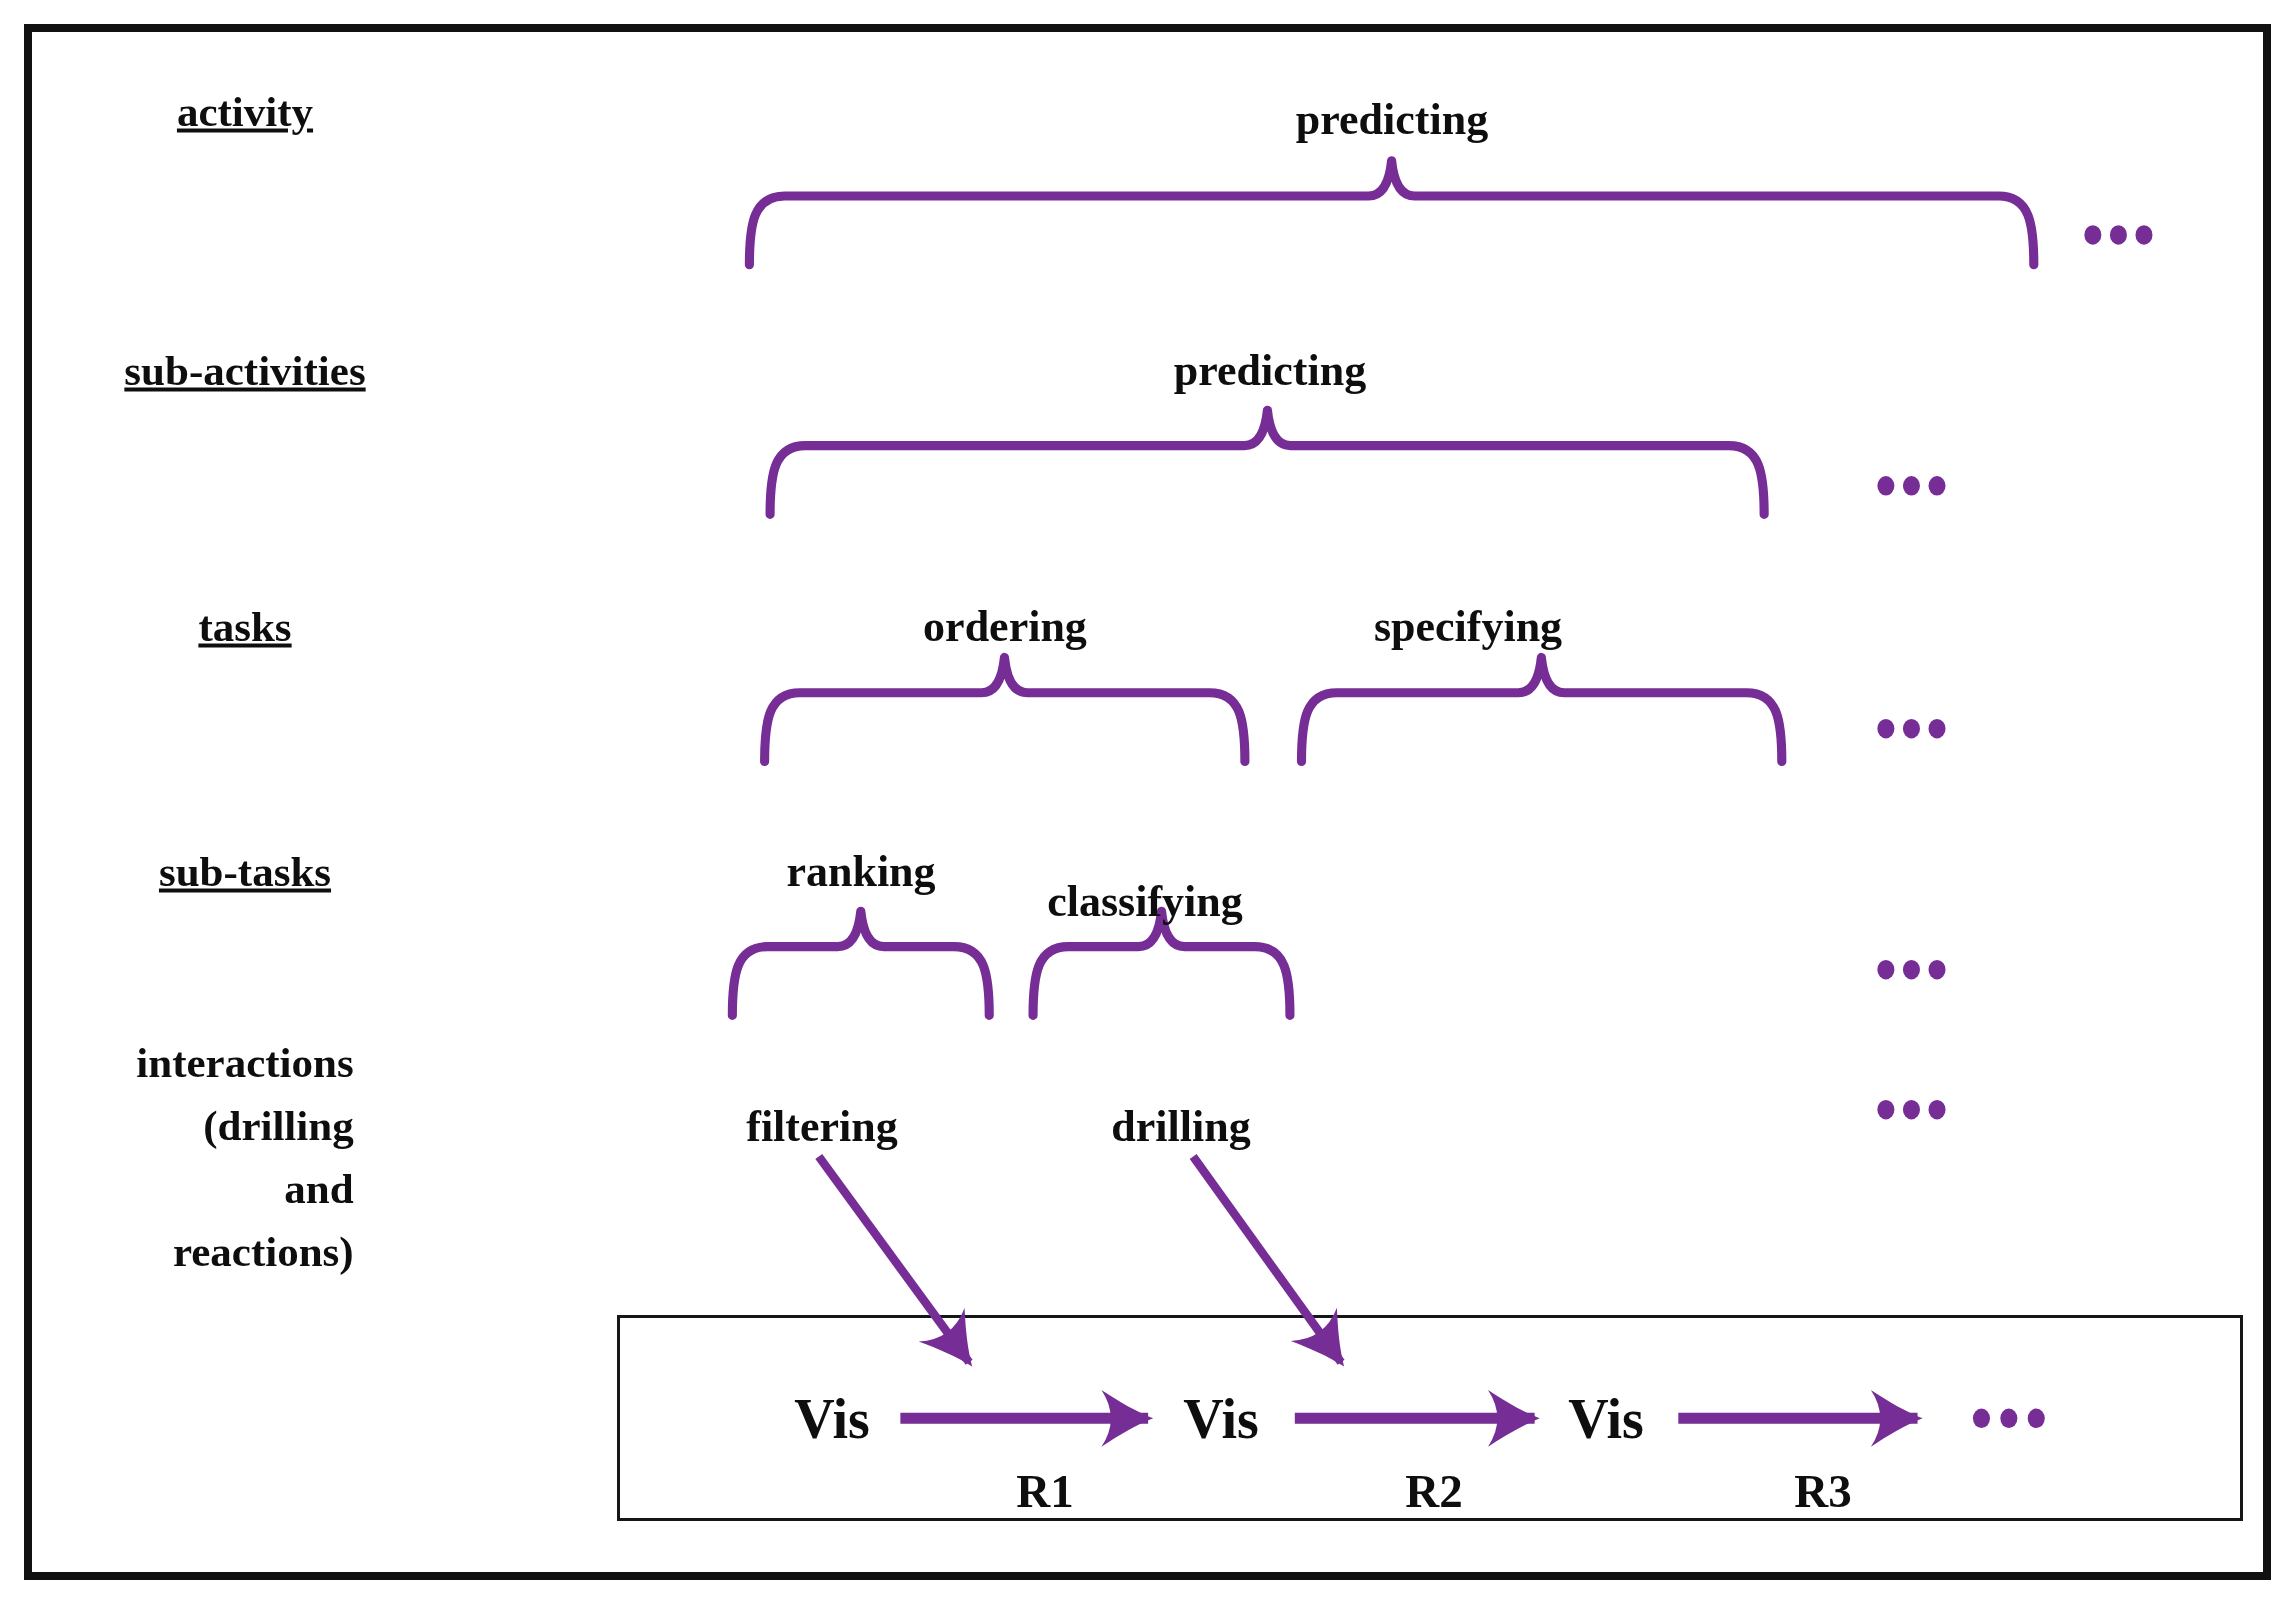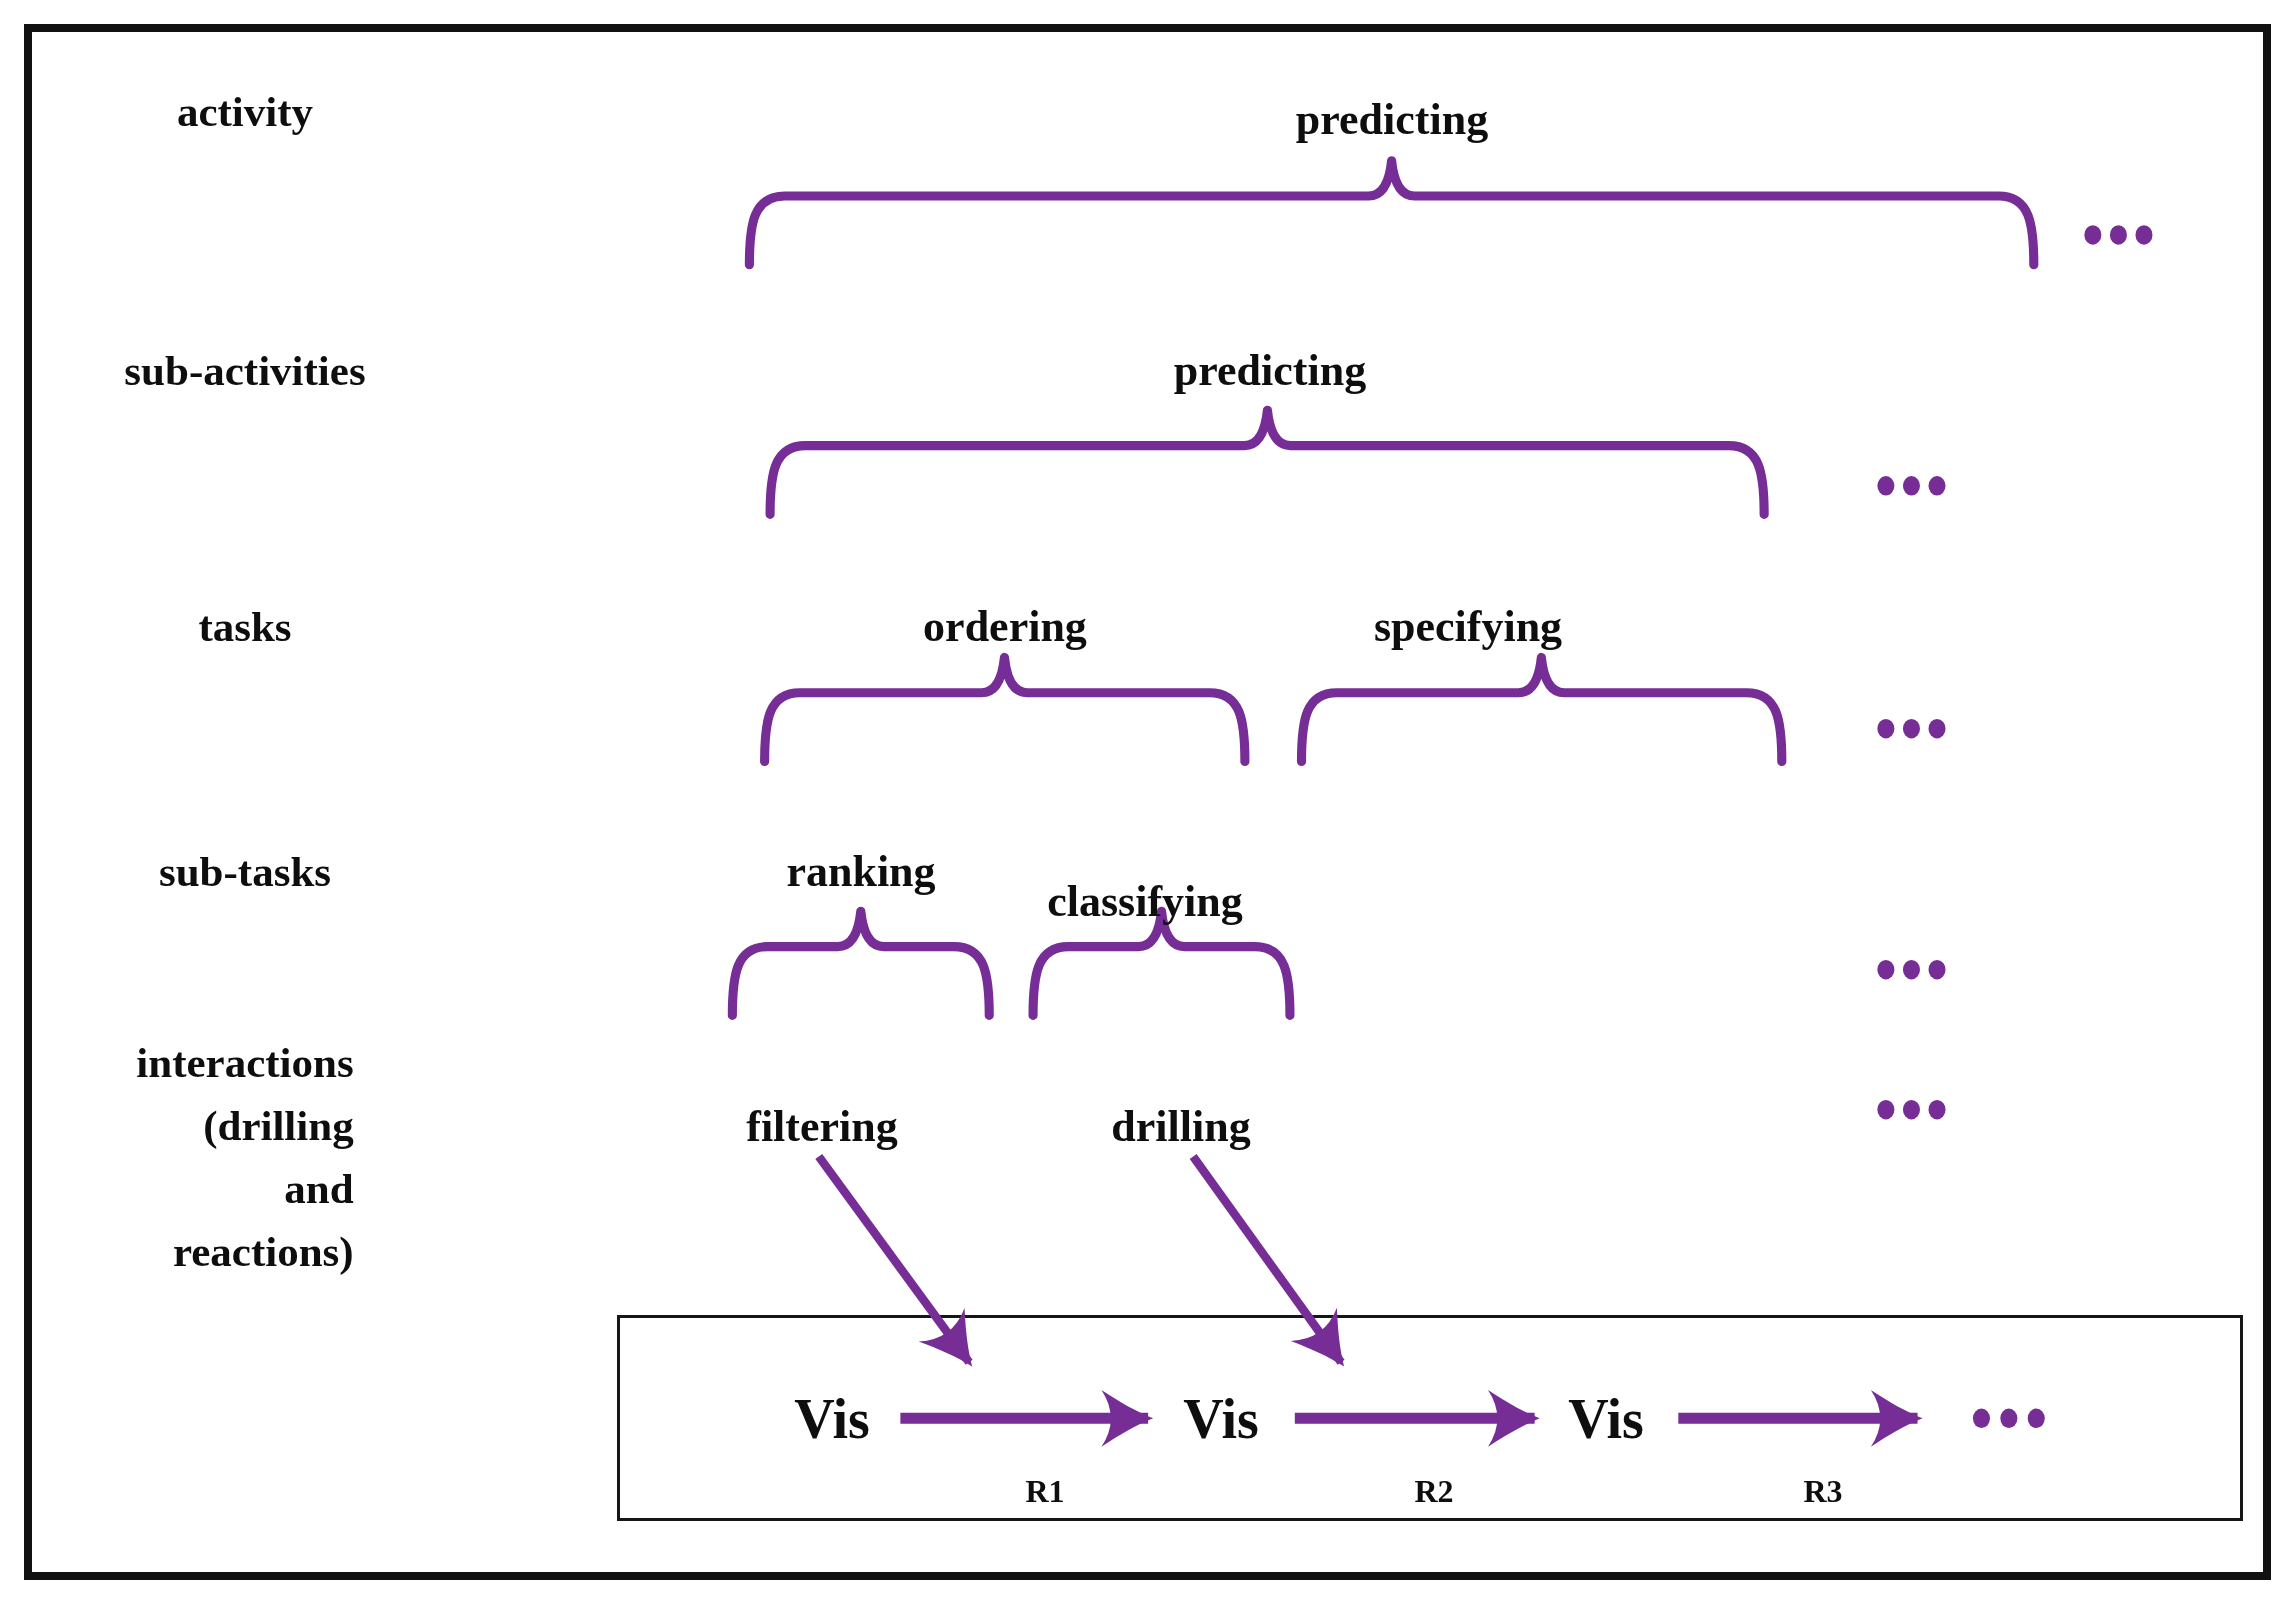--- a/index.html
+++ b/index.html
@@ -30,24 +30,24 @@
     position:absolute;left:0;top:0;width:2295px;height:1604px;
     pointer-events:none;
   }
   .lbl{
     position:absolute;
     transform:translate(-50%,-50%);
     font-weight:bold;
     white-space:nowrap;
     z-index:3;
   }
-  .row-label{font-size:43px;}
+  .row-label{font-size:43px;text-decoration:underline;}
   .term{font-size:44px;text-align:center;}
   .vis{font-size:56px;}
-  .rlab{font-size:32px;}
+  .rlab{font-size:47px;}
   .interactions{
     font-size:43px;
     line-height:63px;
     text-align:right;
     white-space:nowrap;
   }
   .brace{
     fill:none;
     stroke:var(--purple);
     stroke-width:15;

